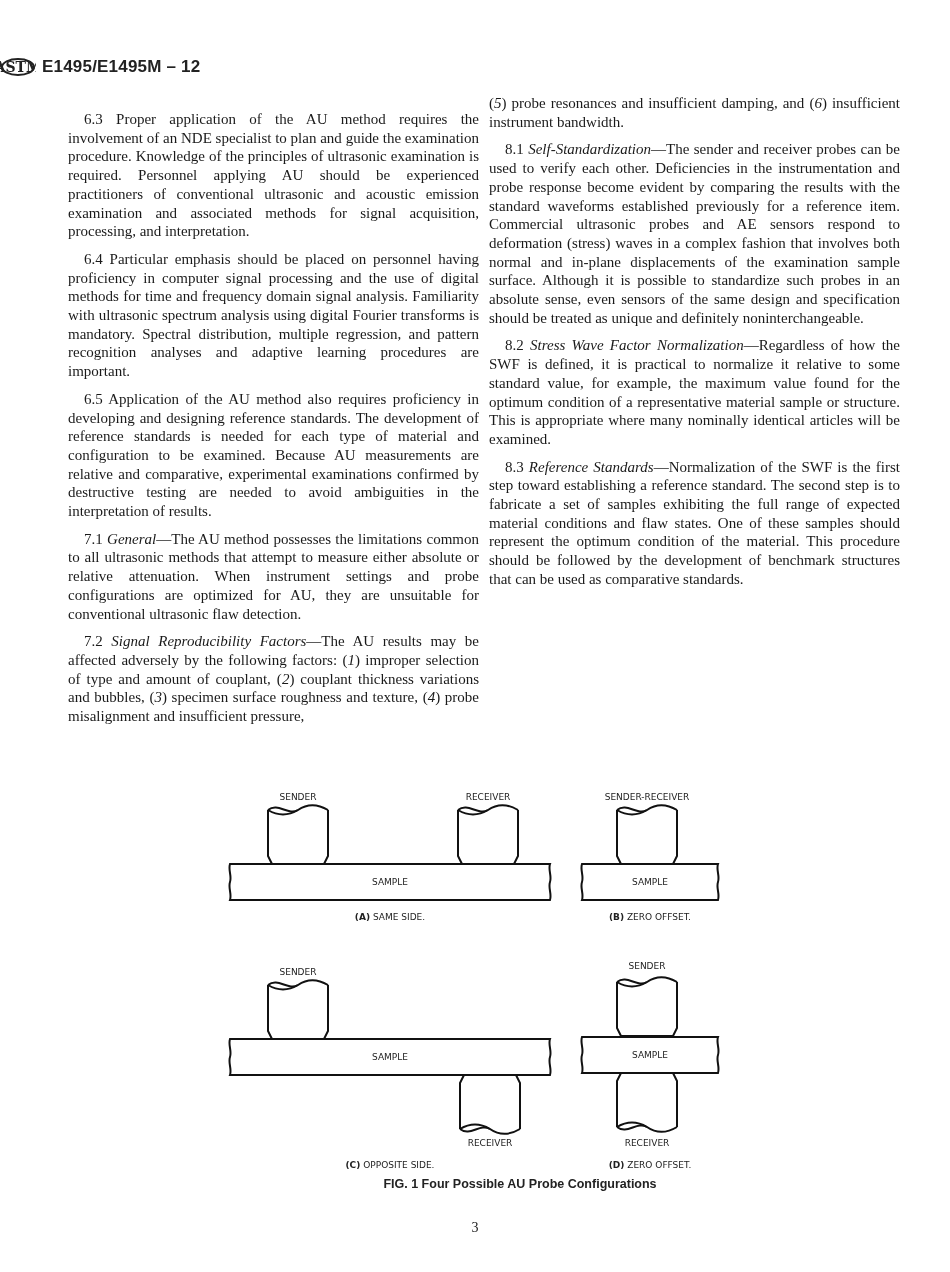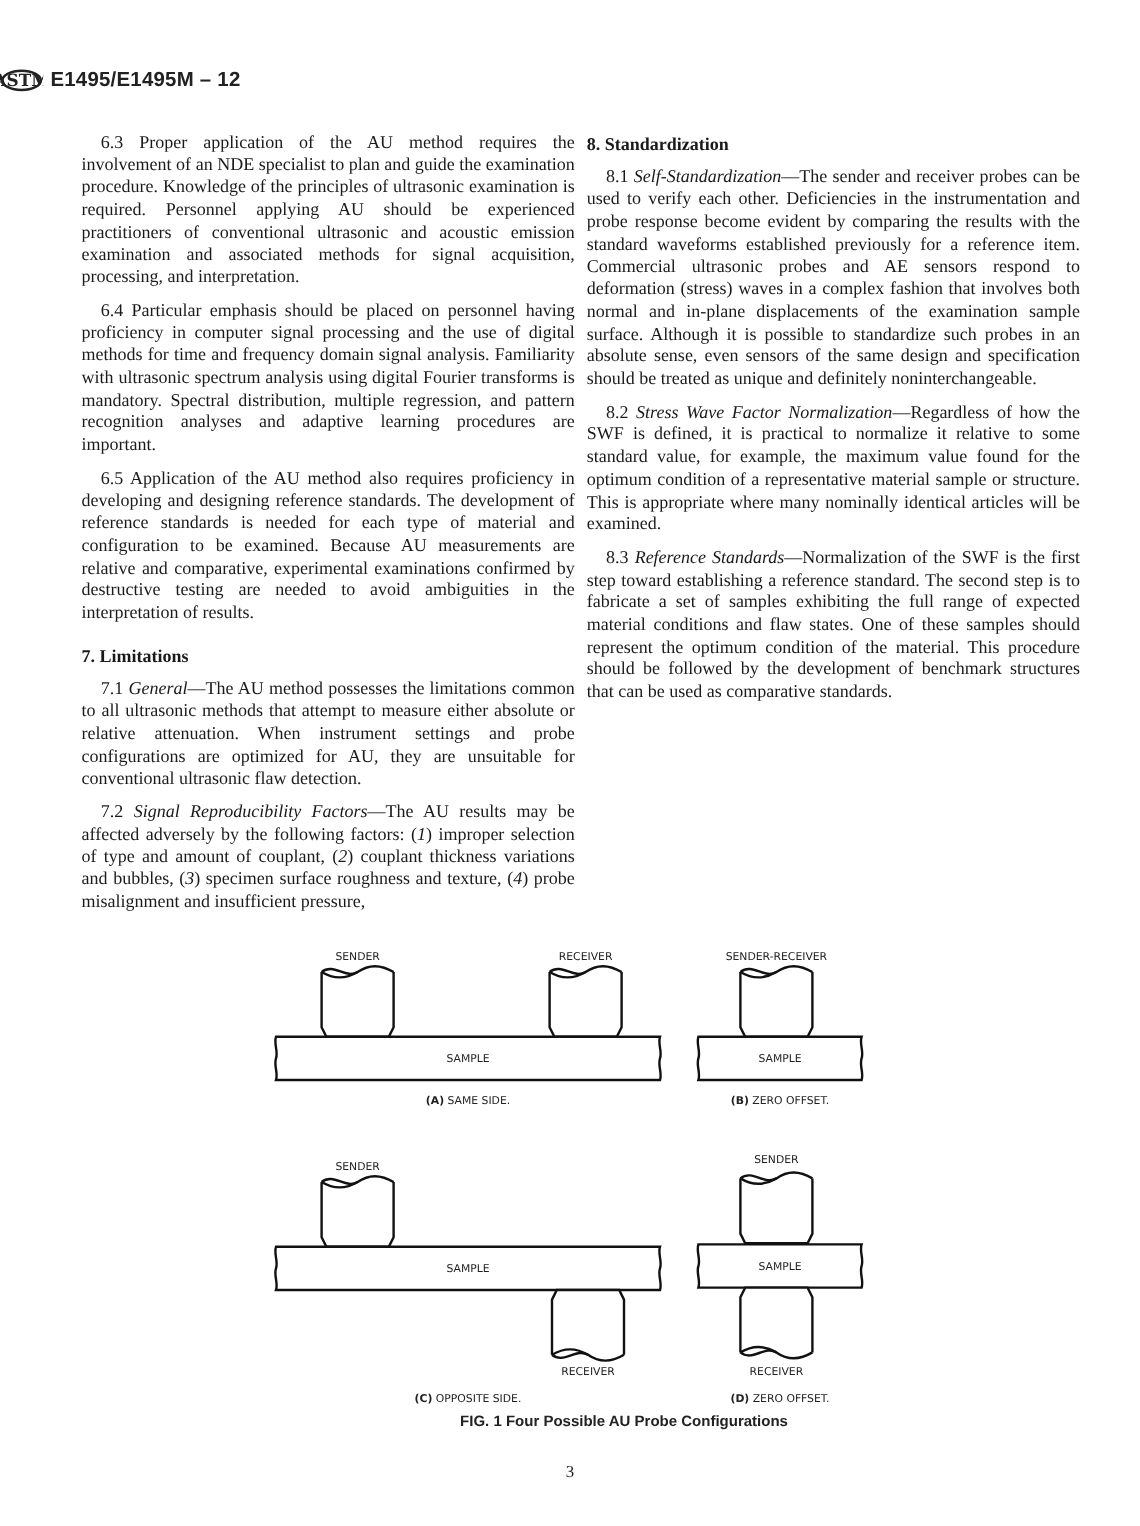--- a/index.html
+++ b/index.html
@@ -34,27 +34,26 @@
       <text x="18" y="20" text-anchor="middle" font-family="DejaVu Serif, serif" font-weight="bold" font-size="14" fill="#222">ASTM</text>
     </svg>
     <span class="doc-id">E1495/E1495M – 12</span>
   </div>
 </div>
 
 <div class="col left">
   <p><span>6.3</span> <span>Proper application of the AU method requires the involvement of an NDE specialist to plan and guide the examination procedure. Knowledge of the principles of ultrasonic examination is required. Personnel applying AU should be experienced practitioners of conventional ultrasonic and acoustic emission examination and associated methods for signal acquisition, processing, and interpretation.</span></p>
   <p><span>6.4</span> <span>Particular emphasis should be placed on personnel having proficiency in computer signal processing and the use of digital methods for time and frequency domain signal analysis. Familiarity with ultrasonic spectrum analysis using digital Fourier transforms is mandatory. Spectral distribution, multiple regression, and pattern recognition analyses and adaptive learning procedures are important.</span></p>
   <p><span>6.5</span> <span>Application of the AU method also requires proficiency in developing and designing reference standards. The development of reference standards is needed for each type of material and configuration to be examined. Because AU measurements are relative and comparative, experimental examinations confirmed by destructive testing are needed to avoid ambiguities in the interpretation of results.</span></p>
-  <h2>7.  Limitations</h2>
   <p><span>7.1</span> <span class="it">General</span><span>—The AU method possesses the limitations common to all ultrasonic methods that attempt to measure either absolute or relative attenuation. When instrument settings and probe configurations are optimized for AU, they are unsuitable for conventional ultrasonic flaw detection.</span></p>
   <p><span>7.2</span> <span class="it">Signal Reproducibility Factors</span><span>—The AU results may be affected adversely by the following factors: (</span><span class="it">1</span><span>) improper selection of type and amount of couplant, (</span><span class="it">2</span><span>) couplant thickness variations and bubbles, (</span><span class="it">3</span><span>) specimen surface roughness and texture, (</span><span class="it">4</span><span>) probe misalignment and insufficient pressure,</span></p>
 </div>
 
 <div class="col right">
-  <h2>8.  Standardization</h2>
+  <p class="noindent"><span>(</span><span class="it">5</span><span>) probe resonances and insufficient damping, and (</span><span class="it">6</span><span>) insufficient instrument bandwidth.</span></p>
   <p><span>8.1</span> <span class="it">Self-Standardization</span><span>—The sender and receiver probes can be used to verify each other. Deficiencies in the instrumentation and probe response become evident by comparing the results with the standard waveforms established previously for a reference item. Commercial ultrasonic probes and AE sensors respond to deformation (stress) waves in a complex fashion that involves both normal and in-plane displacements of the examination sample surface. Although it is possible to standardize such probes in an absolute sense, even sensors of the same design and specification should be treated as unique and definitely noninterchangeable.</span></p>
   <p><span>8.2</span> <span class="it">Stress Wave Factor Normalization</span><span>—Regardless of how the SWF is defined, it is practical to normalize it relative to some standard value, for example, the maximum value found for the optimum condition of a representative material sample or structure. This is appropriate where many nominally identical articles will be examined.</span></p>
   <p><span>8.3</span> <span class="it">Reference Standards</span><span>—Normalization of the SWF is the first step toward establishing a reference standard. The second step is to fabricate a set of samples exhibiting the full range of expected material conditions and flaw states. One of these samples should represent the optimum condition of the material. This procedure should be followed by the development of benchmark structures that can be used as comparative standards.</span></p>
 </div>
 
 <div class="figure">
   <svg viewBox="0 0 510 390">
     <defs>
 
       <g id="probeDown" fill="#fff" stroke="#111" stroke-width="2">

